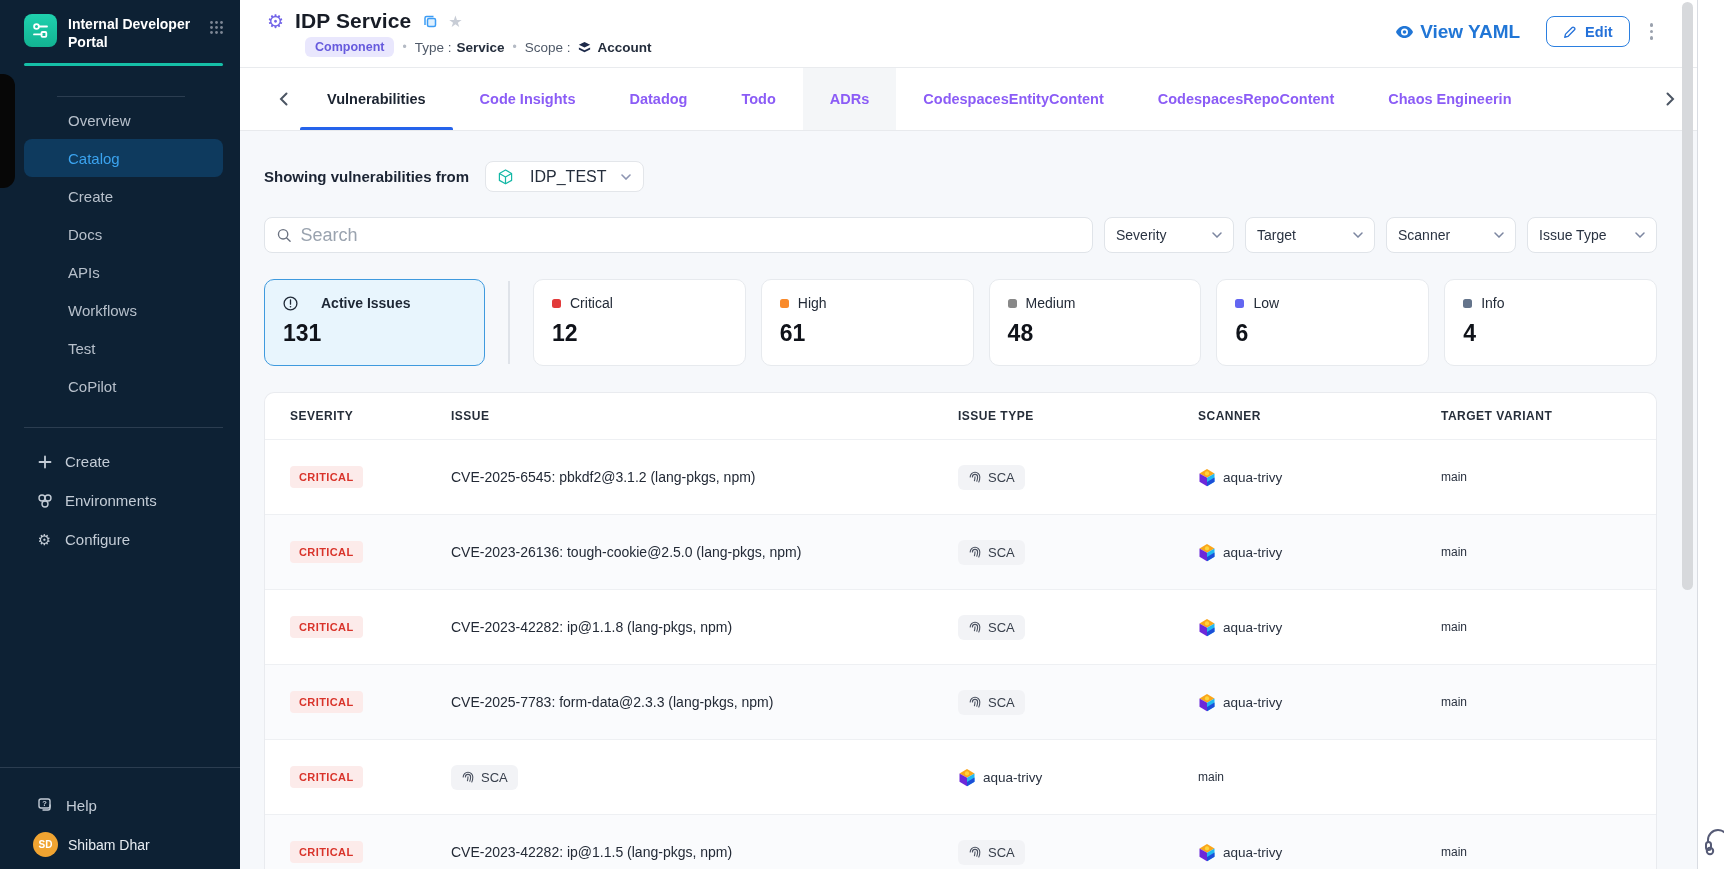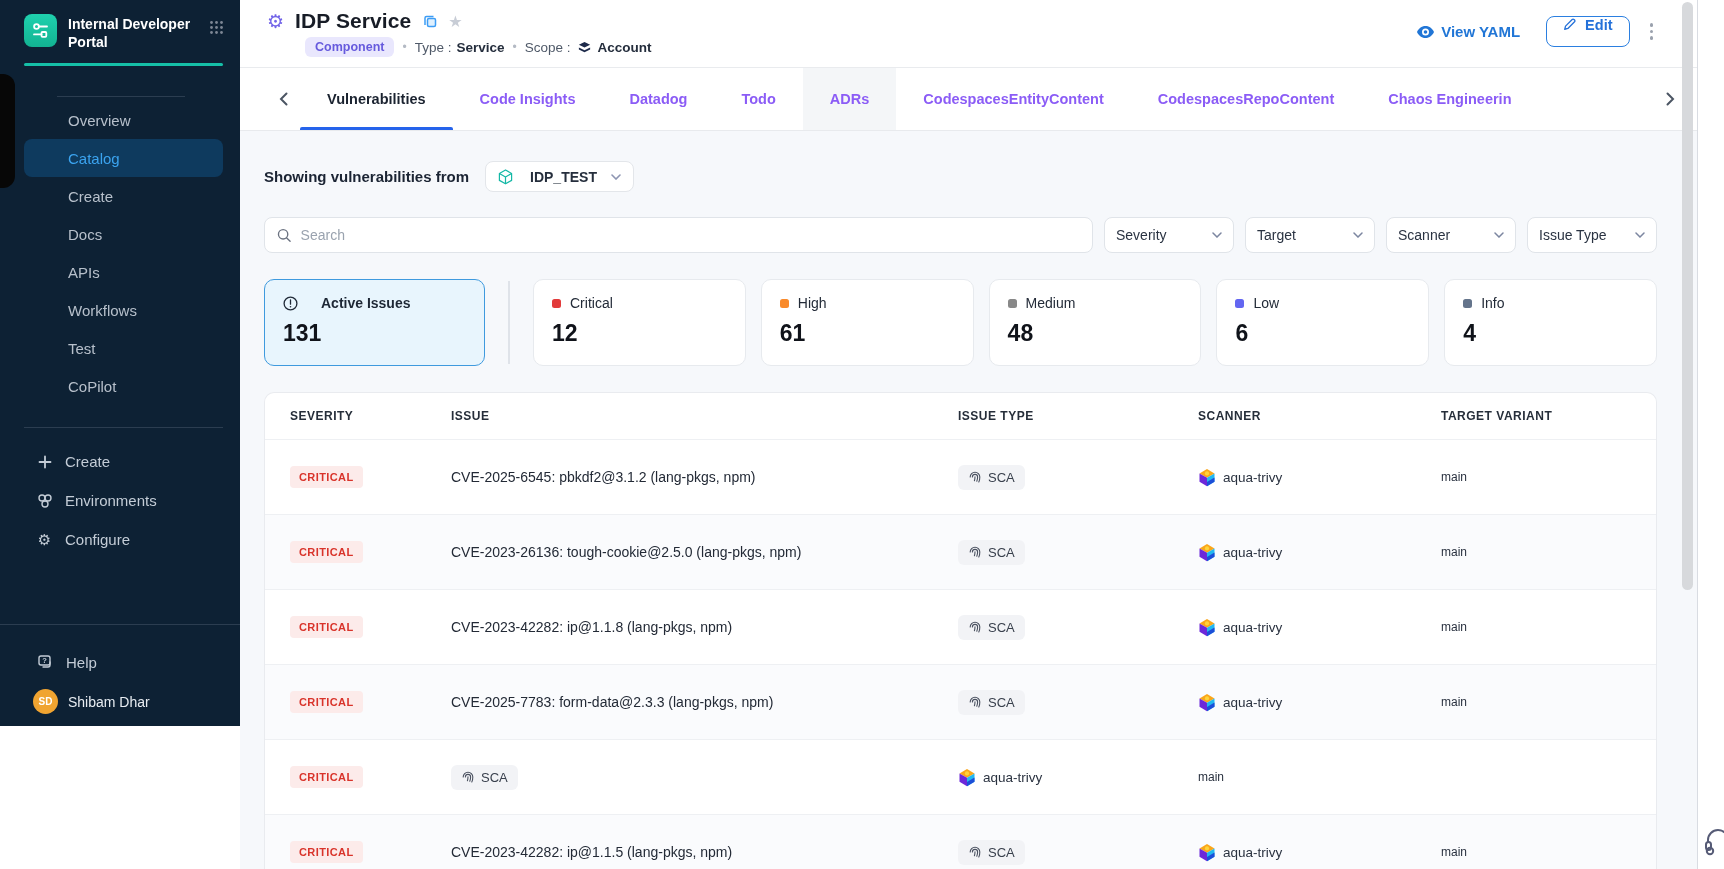--- a/index.html
+++ b/index.html
@@ -1,21 +1,21 @@
 <!DOCTYPE html>
 <html><head>
 <meta charset="utf-8">
 <style>
   * { margin:0; padding:0; box-sizing:border-box; }
   html,body { background:#e8eaed; }
   body { font-family:"Liberation Sans","DejaVu Sans",sans-serif; }
   .app { position:relative; width:1724px; height:869px; background:#ffffff; overflow:hidden; }
 
   
-  .sidebar { position:absolute; left:0; top:0; width:240px; height:726px; background:#0d2134; display:flex; flex-direction:column; z-index:4; }
+  .sidebar { position:absolute; left:0; top:0; width:240px; height:869px; background:#0d2134; display:flex; flex-direction:column; z-index:4; }
   .logo-row { display:flex; align-items:flex-start; padding:14px 16px 0 24px; }
   .logo-mark { width:33px; height:33px; border-radius:8px; background:linear-gradient(180deg,#1fd1ae,#12b392); flex:0 0 auto; display:flex; align-items:center; justify-content:center; }
   .logo-title { flex:1; margin-left:11px; color:#ffffff; font-size:14px; font-weight:bold; line-height:1.3; padding-top:1px; }
   .grid-icon { margin-top:6px; flex:0 0 auto; }
   .teal-rule { height:3px; background:#15bfa7; margin:12px 17px 0 24px; border-radius:2px; }
   .side-div-1 { border-top:1px solid #2b3d50; margin:30px 55px 0 57px; }
   .nav { margin-top:4px; }
   .nav-item { height:38px; display:flex; align-items:center; padding-left:68px; margin:0 17px 0 24px; border-radius:8px; color:#b7c0cb; font-size:15px; cursor:pointer; }
   .nav-item { padding-left:44px; }
   .nav-item.active { background:#0e3a5e; color:#3ba3ef; }
@@ -43,48 +43,48 @@
   .eh-title { margin-left:11px; font-size:21px; font-weight:bold; color:#171c26; letter-spacing:.1px; }
   .eh-copy { margin-left:12px; cursor:pointer; display:flex; }
   .eh-star { margin-left:10px; color:#c8cdd6; font-size:16px; cursor:pointer; font-family:"DejaVu Sans",sans-serif; }
   .eh-meta-row { display:flex; align-items:center; margin:4px 0 0 38px; font-size:13.5px; color:#4f5968; }
   .kind-chip { background:#e9e7fd; color:#665add; font-size:12.5px; font-weight:bold; padding:3px 10px; border-radius:6px; }
   .meta-dot { color:#b4bac4; margin:0 8px; font-size:12px; }
   .meta-label { color:#4f5968; }
   .meta-value { color:#242d3c; font-weight:bold; margin-left:5px; }
   .scope-icon { margin:0 5px 0 7px; display:flex; }
   .eh-right { position:absolute; right:40px; top:16px; display:flex; align-items:center; }
-  .view-yaml { display:flex; align-items:center; color:#2176d6; font-size:15px; font-weight:bold; cursor:pointer; }
+  .view-yaml { display:flex; align-items:center; color:#2176d6; font-size:19px; font-weight:bold; cursor:pointer; }
   .view-yaml svg { margin-right:7px; }
-  .edit-btn { margin-left:26px; height:31px; padding:0 16px; border:1.5px solid #2b7fe0; border-radius:8px; background:#ffffff; color:#2471d9; font-size:14.5px; font-weight:bold; display:flex; cursor:pointer; }
+  .edit-btn { margin-left:26px; height:31px; padding:0 16px; border:1.5px solid #2b7fe0; border-radius:8px; background:#ffffff; color:#2471d9; font-size:14.5px; font-weight:bold; display:flex; align-items:center; cursor:pointer; }
   .edit-btn svg { margin-right:8px; }
   .kebab { margin-left:16px; display:flex; flex-direction:column; gap:3px; padding:4px; cursor:pointer; }
   .kebab i { width:3.5px; height:3.5px; border-radius:50%; background:#9aa1ad; }
 
   .tabs-bar { position:absolute; left:0; top:68px; width:100%; height:63px; background:#ffffff; border-bottom:1px solid #e8eaed; }
   .tab-chevron { position:absolute; top:20px; width:22px; height:22px; display:flex; align-items:center; justify-content:center; cursor:pointer; color:#4b5563; }
   .tab-chevron.left { left:32px; }
   .tab-chevron.right { right:16px; }
   .tabs { position:absolute; left:60px; top:0; height:62px; display:flex; }
   .tab { height:62px; display:flex; align-items:center; padding:0 27px; font-size:14.5px; font-weight:bold; color:#8b5cf6; cursor:pointer; position:relative; white-space:nowrap; }
   .tab.active { color:#1b2330; }
   .tab.active::after { content:""; position:absolute; left:0; right:0; bottom:0; height:3px; background:#2563eb; border-radius:2px 2px 0 0; }
   .tab.highlight { background:#f4f6f8;text-align:center; }
   .tab.truncated { max-width:158px; overflow:hidden; }
 
   .content { position:absolute; left:0; top:131px; width:100%; height:738px; padding:30px 40px 0 24px; }
   .showing-row { display:flex; align-items:center; }
   .showing-label { font-size:15px; font-weight:bold; color:#1b2433; }
   .source-pill { margin-left:16px; height:31px; background:#ffffff; border:1px solid #e3e6ea; border-radius:8px; display:flex; align-items:center; padding:0 12px; cursor:pointer; }
   .source-pill .cube { display:flex; }
-  .source-label { margin:0 14px 0 9px; font-size:14px; font-weight:bold; color:#252e3c;padding-left:8px; }
+  .source-label { margin:0 14px 0 9px; font-size:16px; font-weight:normal; color:#252e3c;padding-left:8px; }
 
   .search-row { margin-top:25px; display:flex; gap:11px; }
   .search-box { flex:1; height:36px; background:#ffffff; border:1px solid #e0e4e9; border-radius:8px; display:flex; align-items:center; padding:0 12px; }
-  .search-box input { border:none; outline:none; background:transparent; font-size:14px; color:#2a3342; width:100%; margin-left:9px; font-family:inherit; }
+  .search-box input { border:none; outline:none; background:transparent; font-size:18px; color:#2a3342; width:100%; margin-left:9px; font-family:inherit; }
   .search-box input::placeholder { color:#9aa3af; }
   .filter-select { width:130px; height:36px; background:#ffffff; border:1px solid #e0e4e9; border-radius:8px; display:flex; align-items:center; justify-content:space-between; padding:0 11px; cursor:pointer; }
   .filter-label { font-size:14px; color:#2a3342; }
 
   .cards-row { margin-top:26px; display:flex; align-items:stretch; gap:15px; }
   .active-card { width:221px; height:87px; background:#e8f5fd; border:1.5px solid #3f9ade; border-radius:10px; padding:15px 18px; cursor:pointer; }
   .card-top { display:flex; align-items:center; }
   .active-card .card-label { margin-left:23px; font-size:14px; font-weight:bold; color:#1d2735; }
   .card-value { margin-top:9px; font-size:23px; font-weight:800; color:#10131a; }
   .cards-vdiv { width:2px; background:#dfe3e9; margin:2px 8px; }

